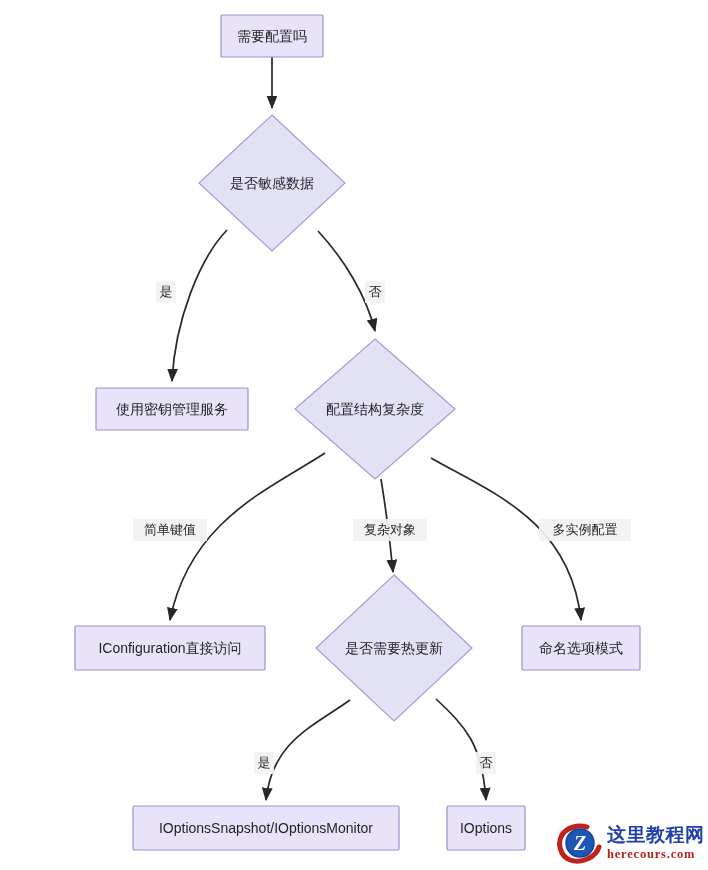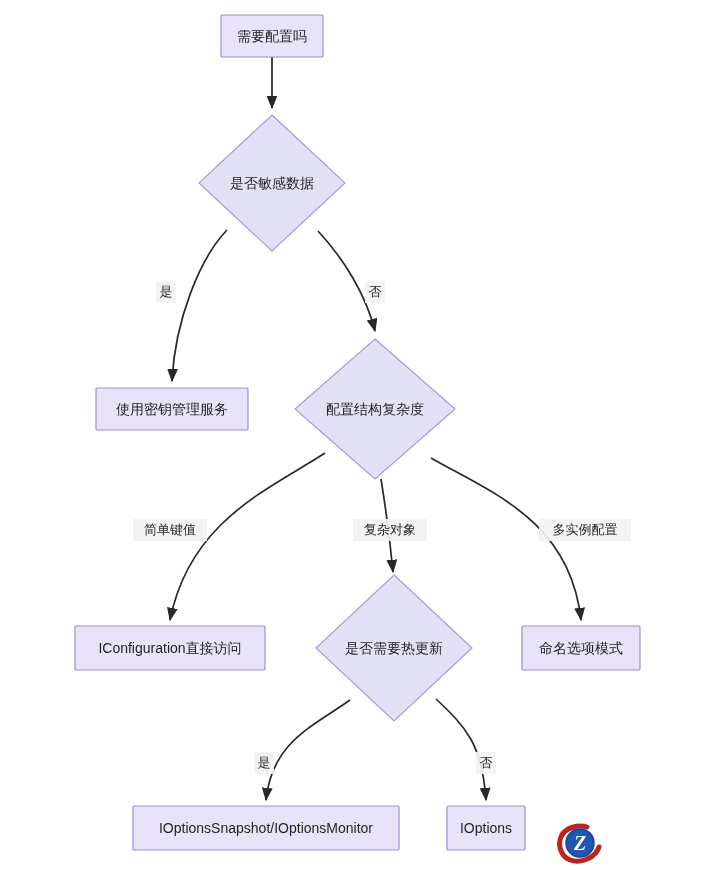--- a/index.html
+++ b/index.html
@@ -216,15 +216,19 @@
   </svg>
 
   <div id="watermark">
     <svg class="wm-logo" viewBox="0 0 48 44">
       <path d="M6 14 C 1 22, 4 35, 14 39 C 26 43, 40 36, 43 26" fill="none" stroke="#c0231c" stroke-width="5" stroke-linecap="round"></path>
       <path d="M6 14 C 10 7, 22 3, 31 6" fill="none" stroke="#c0231c" stroke-width="5" stroke-linecap="round"></path>
       <circle cx="24" cy="22" r="14" fill="#1f55b5"></circle>
       <circle cx="24" cy="22" r="14" fill="none" stroke="#17449a" stroke-width="1.5"></circle>
       <text x="24" y="22" text-anchor="middle" dominant-baseline="central" font-family="Liberation Serif, DejaVu Serif, serif" font-size="20" font-style="italic" font-weight="bold" fill="#ffffff">Z</text>
     </svg>
+    <div class="wm-text">
+      <div class="wm-title">这里教程网</div>
+      <div class="wm-sub">herecours.com</div>
+    </div>
   </div>
 
 </div>
 
 </body></html>

